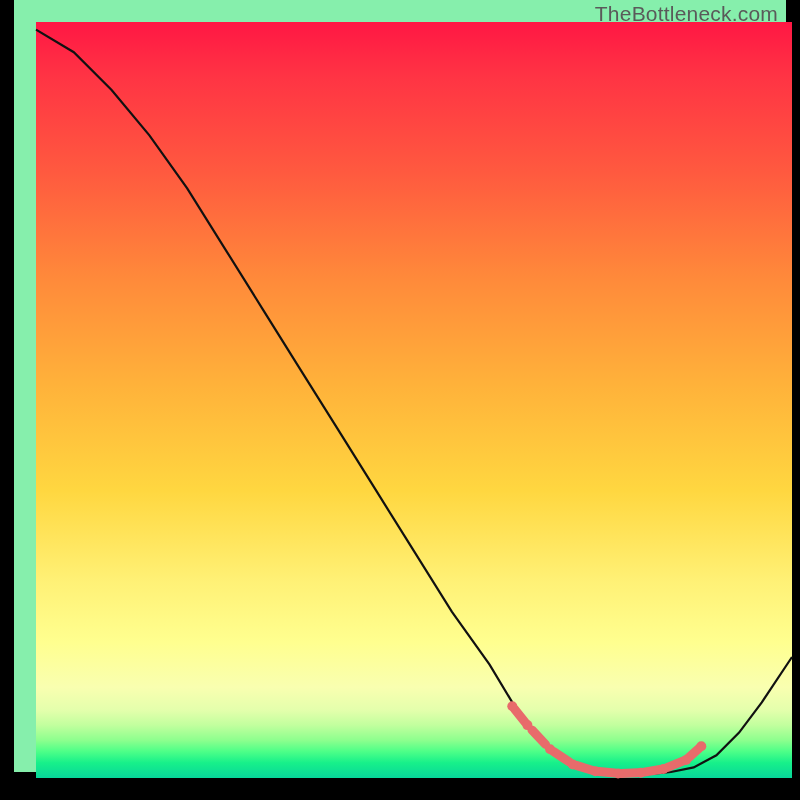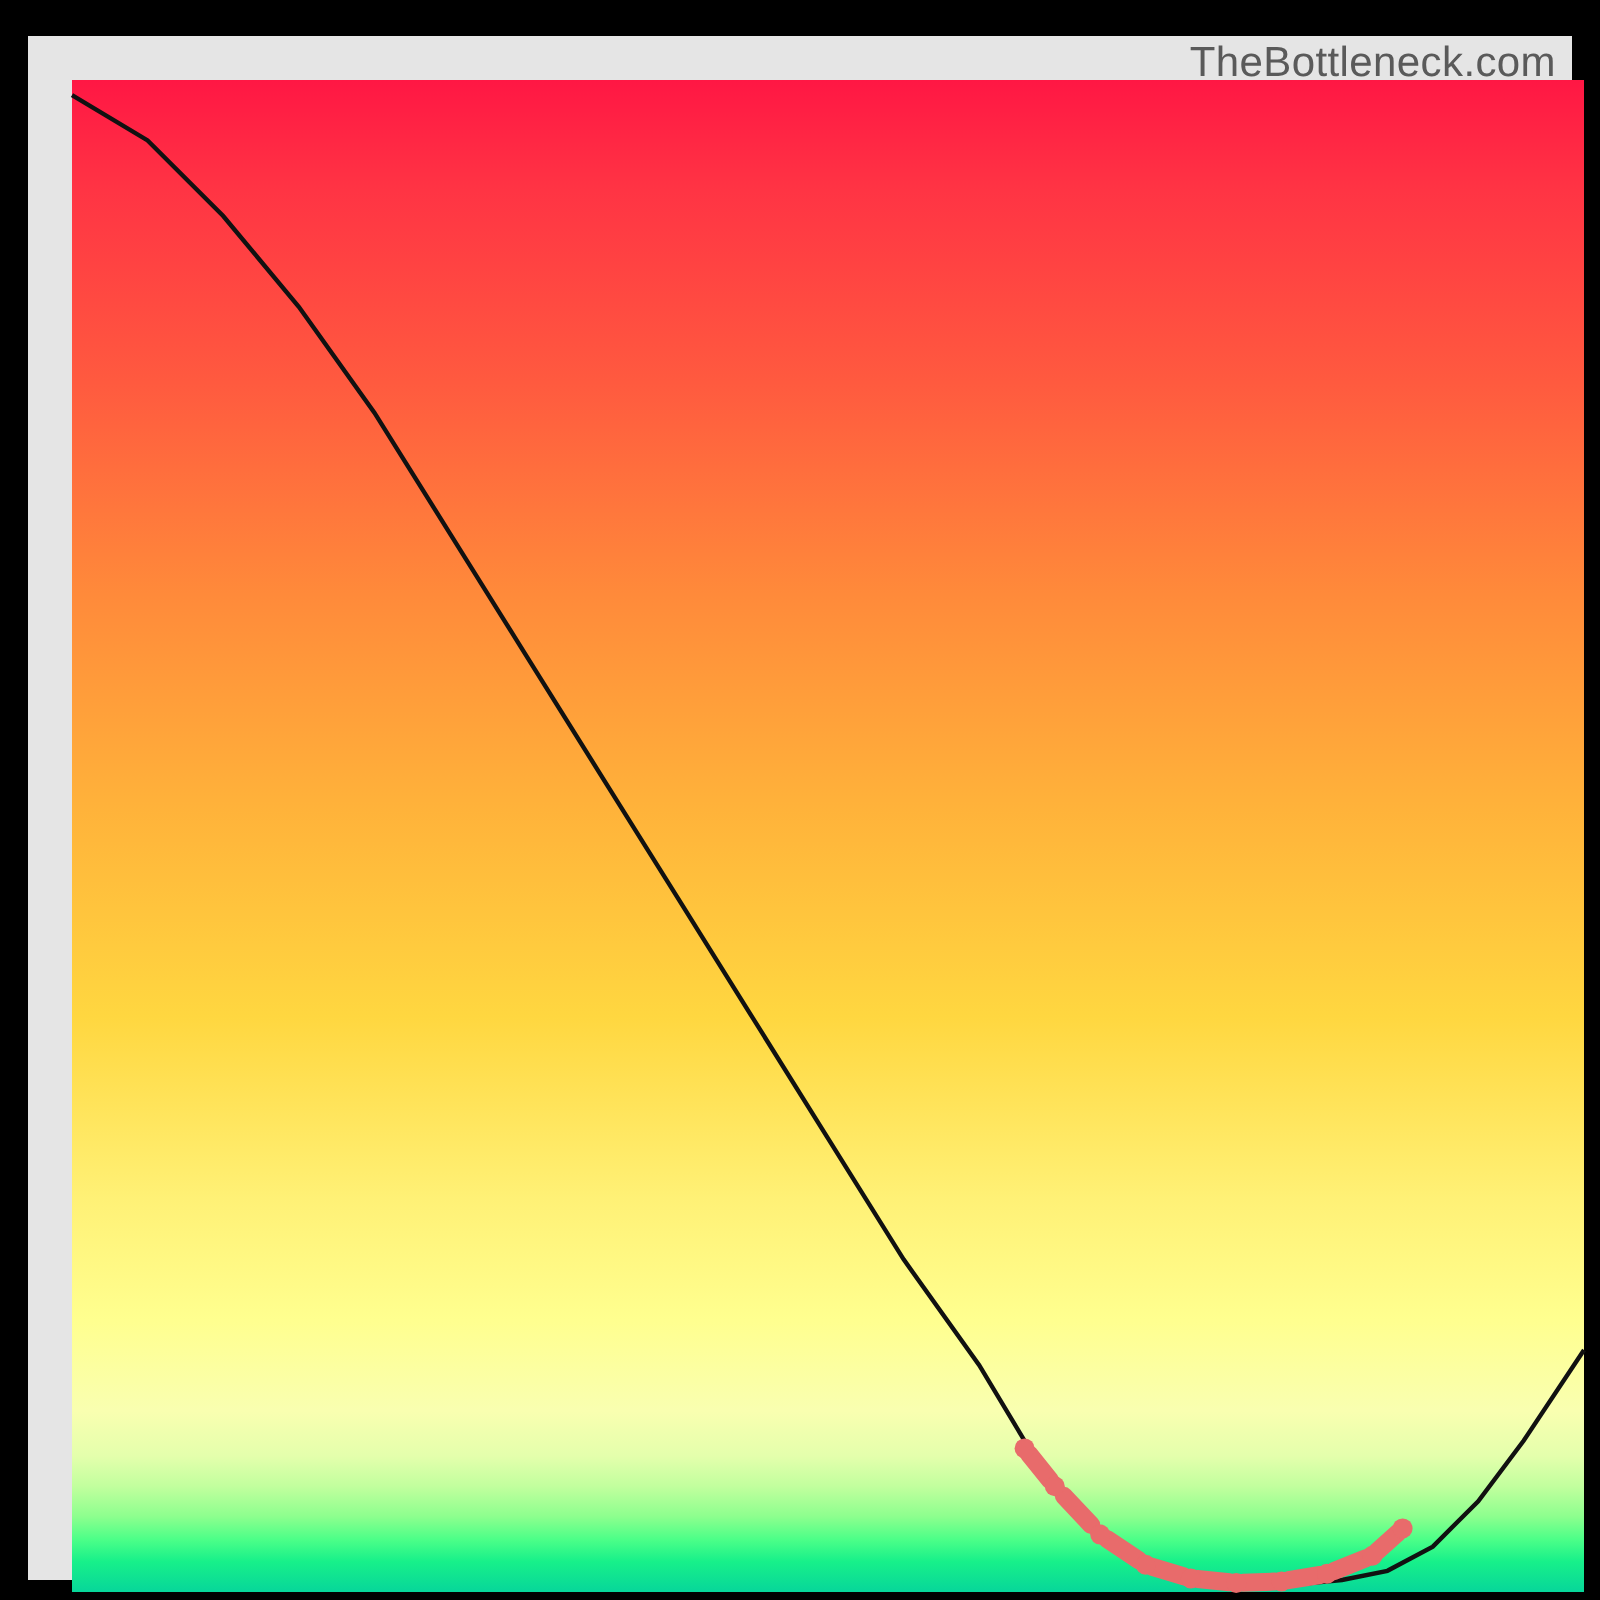--- a/index.html
+++ b/index.html
@@ -7,24 +7,24 @@
     padding: 0;
     width: 800px;
     height: 800px;
     background: #000;
     overflow: hidden;
     font-family: Arial, Helvetica, sans-serif;
   }
   .frame {
     position: absolute;
     left: 14px;
-    top: 18px;
+    top: 0;
     width: 772px;
     height: 772px;
-    background: #e5e5e5;
+    background: #86efac;
   }
   .gradient {
     position: absolute;
     left: 22px;
     top: 22px;
     width: 756px;
     height: 756px;
     background: linear-gradient(
       to bottom,
       #ff1744 0%,

